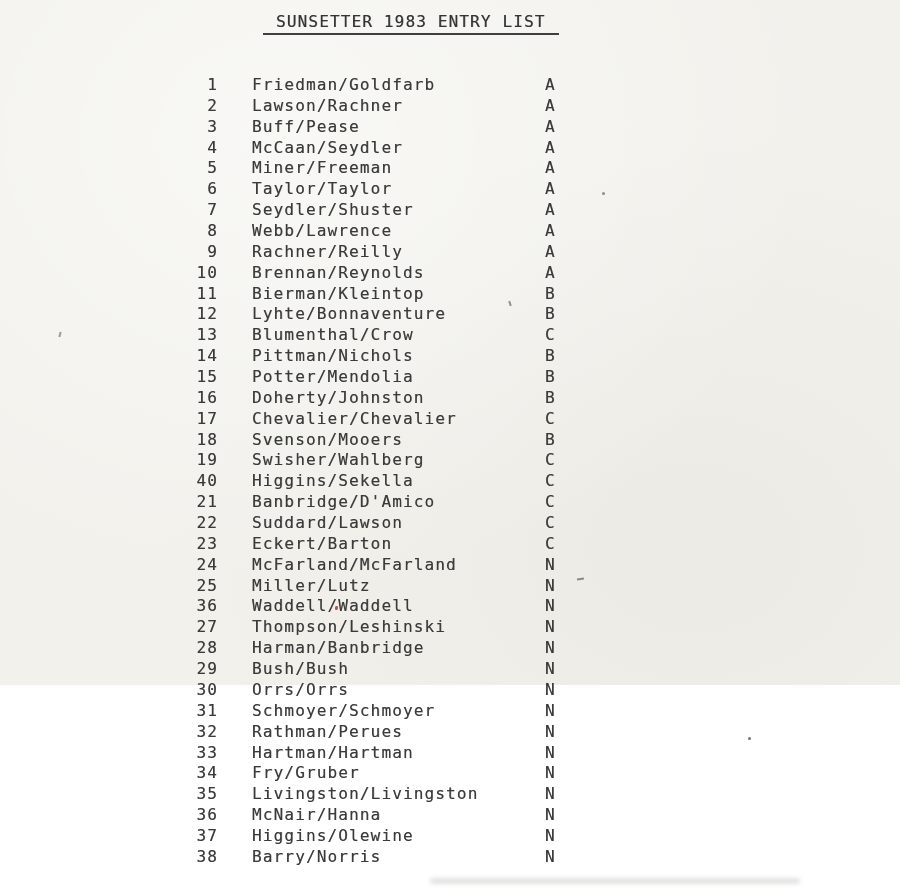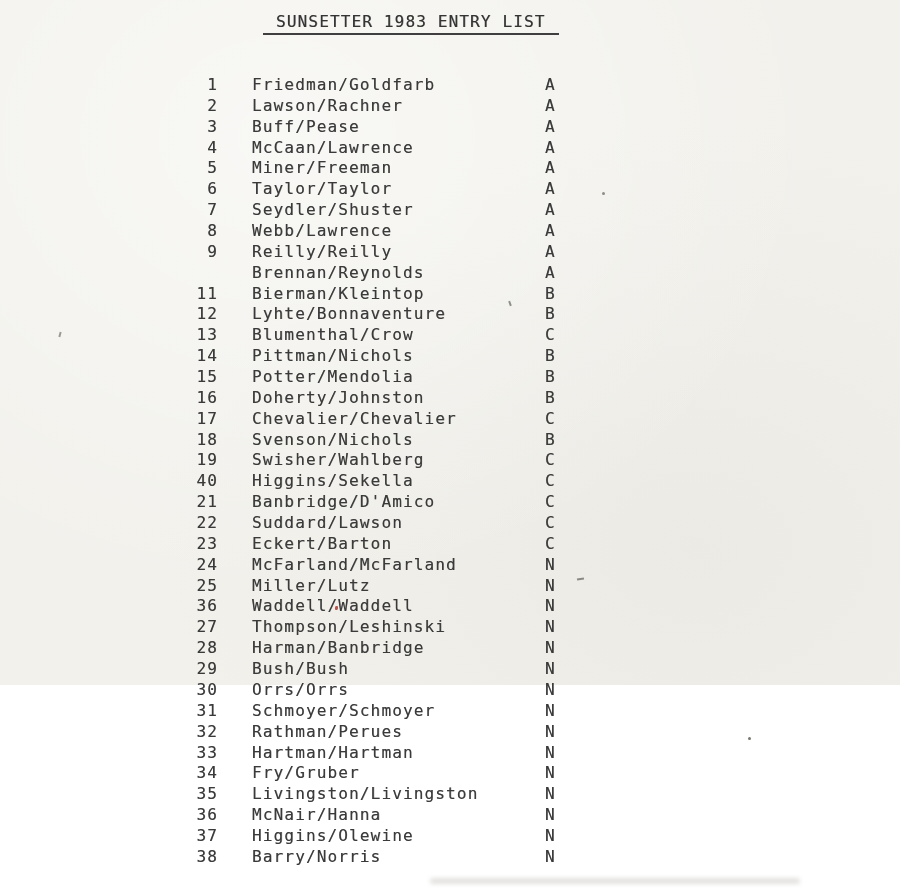--- a/index.html
+++ b/index.html
@@ -68,21 +68,21 @@
       </div>
 
       <div class="row">
         <span class="num">3</span>
         <span class="team">Buff/Pease</span>
         <span class="cls">A</span>
       </div>
 
       <div class="row">
         <span class="num">4</span>
-        <span class="team">McCaan/Lawrence</span>
+        <span class="team">McCaan/Seydler</span>
         <span class="cls">A</span>
       </div>
 
       <div class="row">
         <span class="num">5</span>
         <span class="team">Miner/Freeman</span>
         <span class="cls">A</span>
       </div>
 
       <div class="row">
@@ -98,25 +98,26 @@
       </div>
 
       <div class="row">
         <span class="num">8</span>
         <span class="team">Webb/Lawrence</span>
         <span class="cls">A</span>
       </div>
 
       <div class="row">
         <span class="num">9</span>
-        <span class="team">Reilly/Reilly</span>
-        <span class="cls">A</span>
-      </div>
-
-      <div class="row">
+        <span class="team">Rachner/Reilly</span>
+        <span class="cls">A</span>
+      </div>
+
+      <div class="row">
+        <span class="num">10</span>
         <span class="team">Brennan/Reynolds</span>
         <span class="cls">A</span>
       </div>
 
       <div class="row">
         <span class="num">11</span>
         <span class="team">Bierman/Kleintop</span>
         <span class="cls">B</span>
       </div>
 
@@ -151,21 +152,21 @@
       </div>
 
       <div class="row">
         <span class="num">17</span>
         <span class="team">Chevalier/Chevalier</span>
         <span class="cls">C</span>
       </div>
 
       <div class="row">
         <span class="num">18</span>
-        <span class="team">Svenson/Nichols</span>
+        <span class="team">Svenson/Mooers</span>
         <span class="cls">B</span>
       </div>
 
       <div class="row">
         <span class="num">19</span>
         <span class="team">Swisher/Wahlberg</span>
         <span class="cls">C</span>
       </div>
 
       <div class="row">

